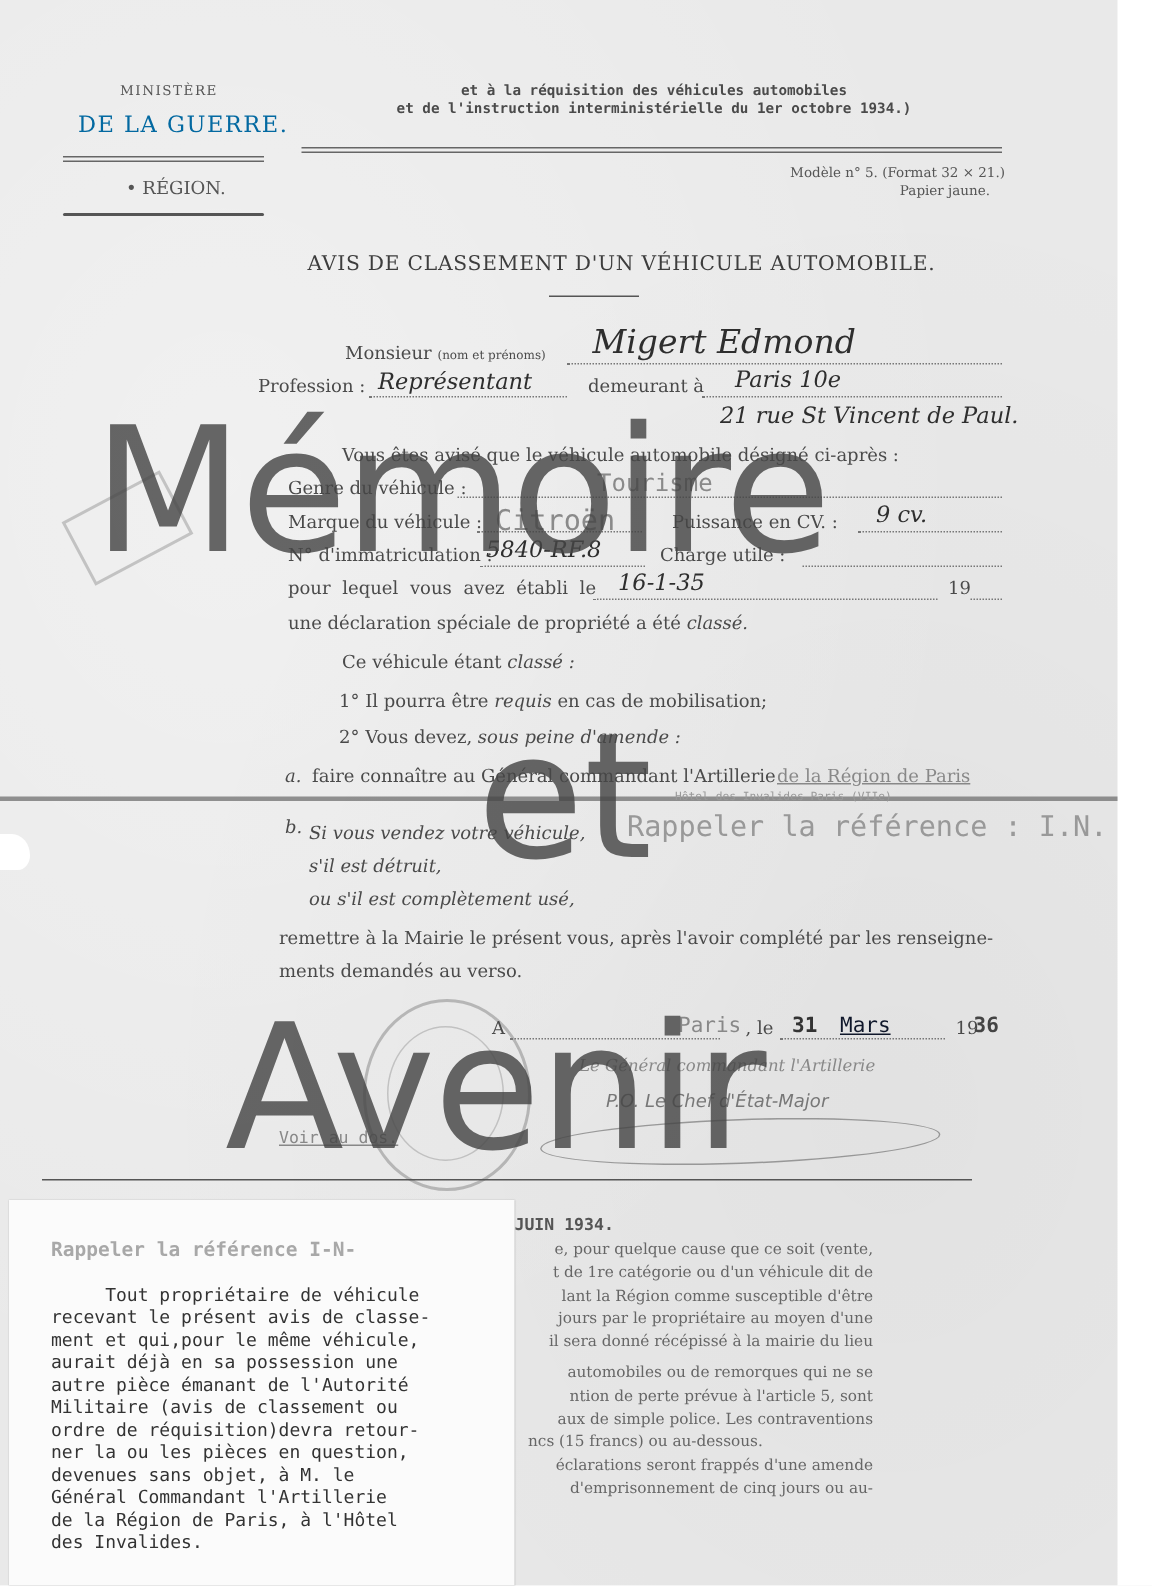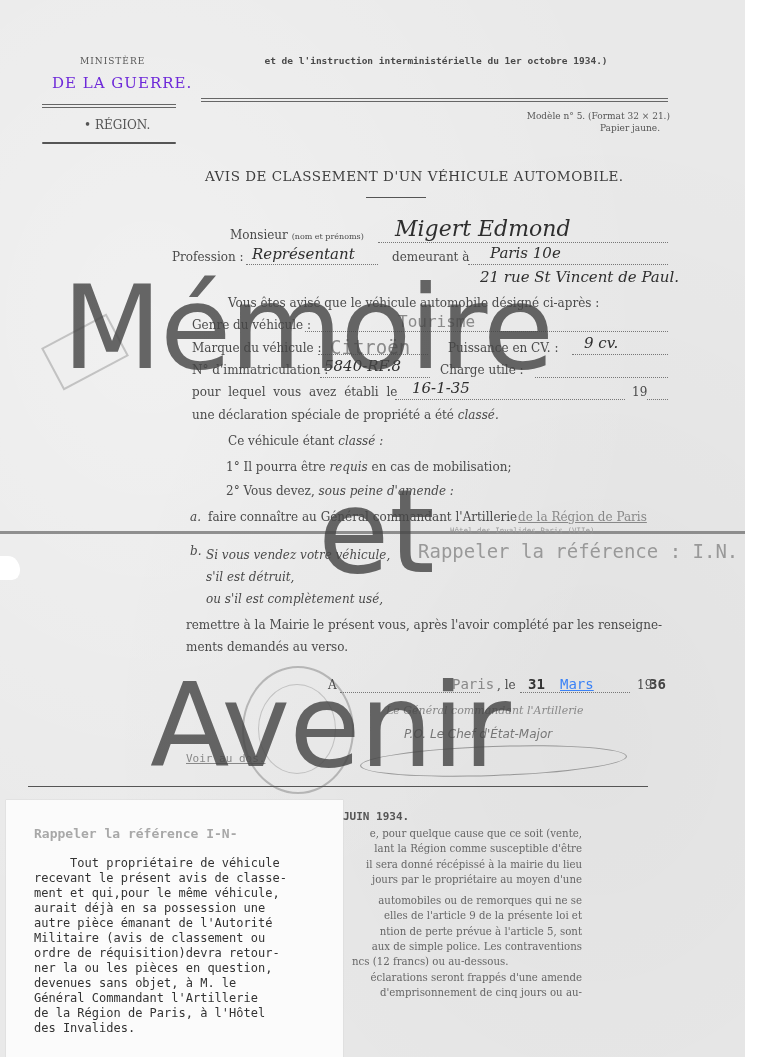--- a/index.html
+++ b/index.html
@@ -7,21 +7,21 @@
          font-family:"DejaVu Serif", serif; color:#3a3a3a; }
   .paper { position:absolute; left:0; top:0; width:745px; height:1057px;
            background:#e9e9e9; }
   .paper::before { content:""; position:absolute; inset:0;
     background:
       radial-gradient(ellipse at 20% 30%, rgba(255,255,255,0.35), transparent 60%),
       radial-gradient(ellipse at 80% 70%, rgba(0,0,0,0.03), transparent 60%); }
   .tear { position:absolute; background:#ffffff; }
   .abs { position:absolute; }
   .hdr-min { left:80px; top:56px; font-size:9px; letter-spacing:1px; color:#555; }
-  .hdr-dlg { left:52px; top:74px; font-size:15px; letter-spacing:1px; color:#6d28d9; }
+  .hdr-dlg { left:52px; top:74px; font-size:15px; letter-spacing:1px; color:#0369a1; }
   .dbl-line { position:absolute; border-top:1px solid #666; border-bottom:1px solid #666; height:2px; }
   .hdr-region { left:84px; top:118px; font-size:12px; color:#555; }
   .curl-line { position:absolute; left:42px; top:142px; width:134px; height:2px; background:#555; border-radius:2px; }
   .exec { left:196px; top:55px; width:480px; text-align:center; font-family:"DejaVu Sans Mono", monospace;
           font-size:9.5px; line-height:12px; color:#4a4a4a; font-weight:bold; }
   .modele { left:520px; top:110px; font-size:9px; color:#555; text-align:right; width:150px; line-height:12px; }
   .title { left:205px; top:168px; font-size:13.5px; letter-spacing:0.5px; color:#3d3d3d; }
   .title-rule { position:absolute; left:366px; top:197px; width:60px; height:1px; background:#555; }
   .lbl { font-size:12px; color:#4a4a4a; white-space:nowrap; }
   .small { font-size:8px; }
@@ -59,20 +59,21 @@
 
 <div class="tear" style="left:0;top:556px;width:20px;height:24px;border-radius:0 60% 40% 0;"></div>
 
 <div class="abs hdr-min">MINISTÈRE</div>
 <div class="abs hdr-dlg">DE LA GUERRE.</div>
 <div class="dbl-line" style="left:42px;top:104px;width:134px;"></div>
 <div class="abs hdr-region">• RÉGION.</div>
 <div class="curl-line"></div>
 
 <div class="abs exec">
+  <div>et à la réquisition des véhicules automobiles</div>
   <div>et de l'instruction interministérielle du 1er octobre 1934.)</div>
 </div>
 <div class="dbl-line" style="left:201px;top:98px;width:467px;"></div>
 <div class="abs modele">
   <div>Modèle n° 5. (Format 32 × 21.)</div>
   <div style="padding-right:10px;">Papier jaune.</div>
 </div>
 
 <div class="abs title">AVIS DE CLASSEMENT D'UN VÉHICULE AUTOMOBILE.</div>
 <div class="title-rule"></div>
@@ -154,43 +155,43 @@
 <div class="abs body-txt" style="left:186px;top:640px;">ments demandés au verso.</div>
 
 <div class="stamp-round"></div>
 <div class="stamp-round-inner"></div>
 <div class="abs body-txt" style="left:328px;top:678px;">A</div>
 <div class="dots" style="left:340px;top:692px;width:140px;"></div>
 <div class="abs typed" style="left:452px;top:676px;font-size:14px;color:#888;">Paris</div>
 <div class="abs body-txt" style="left:497px;top:678px;">, le</div>
 <div class="dots" style="left:520px;top:692px;width:110px;"></div>
 <div class="abs typed" style="left:528px;top:676px;font-size:14px;color:#333;font-weight:bold;">31</div>
-<div class="abs typed" style="left:560px;top:676px;font-size:14px;color:#3b82f6;text-decoration:underline;">Mars</div>
+<div class="abs typed" style="left:560px;top:676px;font-size:14px;color:#0f172a;text-decoration:underline;">Mars</div>
 <div class="abs body-txt" style="left:637px;top:678px;">19</div>
 <div class="abs typed" style="left:649px;top:676px;font-size:14px;color:#444;font-weight:bold;">36</div>
 <div class="abs body-txt it" style="left:386px;top:704px;font-size:11px;color:#888;">Le Général commandant l'Artillerie</div>
 <div class="abs body-txt it" style="left:404px;top:727px;font-size:12px;color:#777;font-family:'DejaVu Sans',sans-serif;">P.O. Le Chef d'État-Major</div>
 <div class="oval-sig"></div>
 <div class="abs typed" style="left:186px;top:752px;font-size:11px;color:#888;text-decoration:underline;">Voir au dos.</div>
 <div class="solid" style="left:28px;top:786px;width:620px;"></div>
 
 <div class="stamp-box"></div>
 
 <div class="abs juin">JUIN 1934.</div>
 <div class="right-lines">
   <div>e, pour quelque cause que ce soit (vente,</div>
+  <div>t de 1re catégorie ou d'un véhicule dit de</div>
   <div>lant la Région comme susceptible d'être</div>
+  <div>jours par le propriétaire au moyen d'une</div>
   <div>il sera donné récépissé à la mairie du lieu</div>
-  <div>jours par le propriétaire au moyen d'une</div>
   <div style="height:6px;"></div>
   <div>automobiles ou de remorques qui ne se</div>
-  <div>elles de l'article 9 de la présente loi et</div>
   <div>ntion de perte prévue à l'article 5, sont</div>
   <div>aux de simple police. Les contraventions</div>
-  <div style="text-align:left;padding-left:0;">ncs (12 francs) ou au-dessous.</div>
+  <div style="text-align:left;padding-left:0;">ncs (15 francs) ou au-dessous.</div>
   <div>éclarations seront frappés d'une amende</div>
   <div>d'emprisonnement de cinq jours ou au-</div>
 </div>
 
 <div class="note">
   <div class="note-head">Rappeler la référence I-N-</div>
   <div class="note-body">     Tout propriétaire de véhicule
 recevant le présent avis de classe-
 ment et qui,pour le même véhicule,
 aurait déjà en sa possession une

